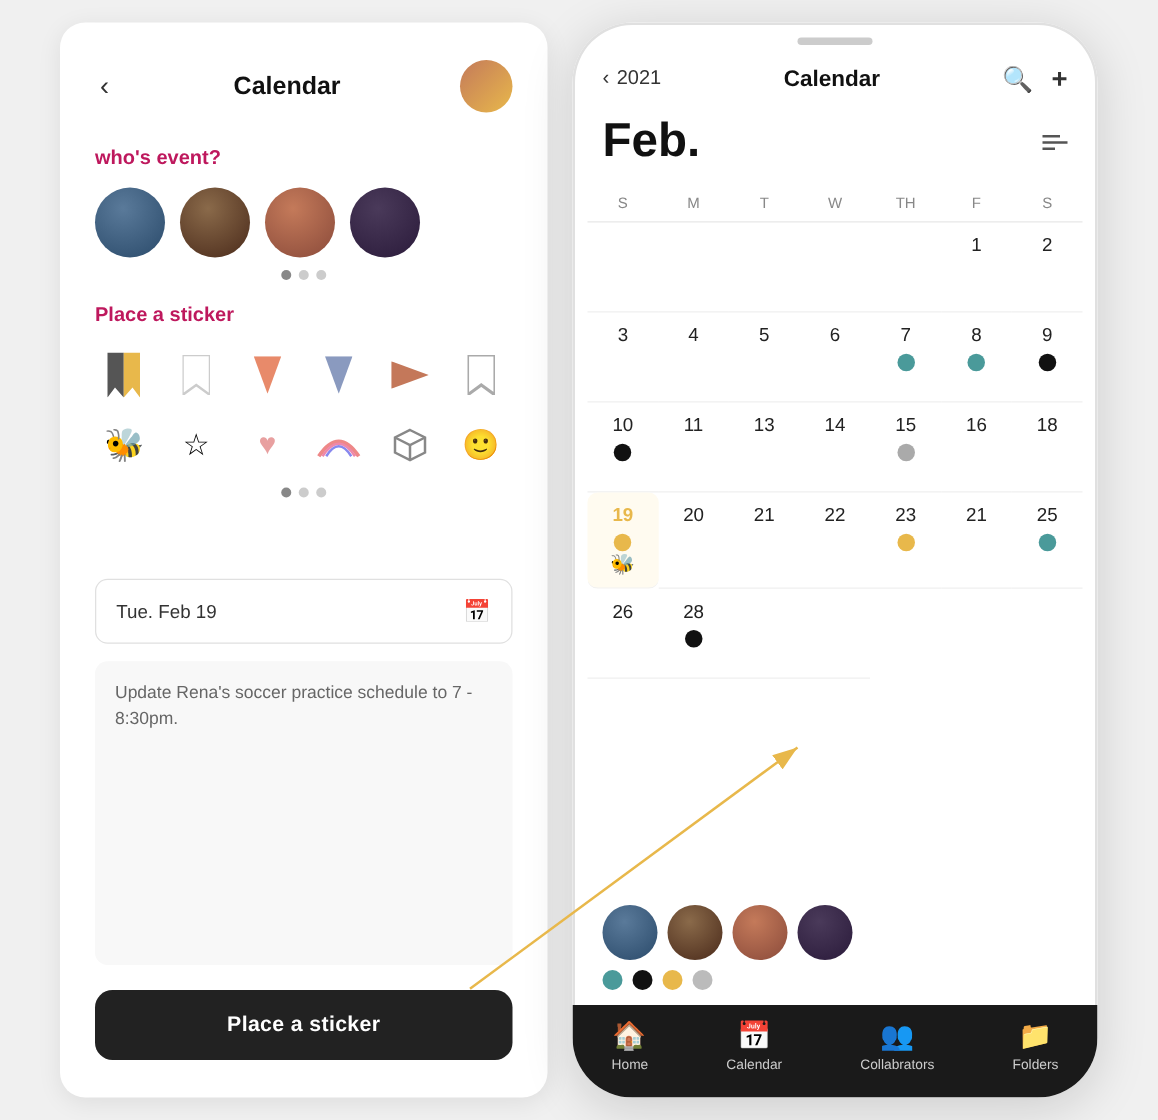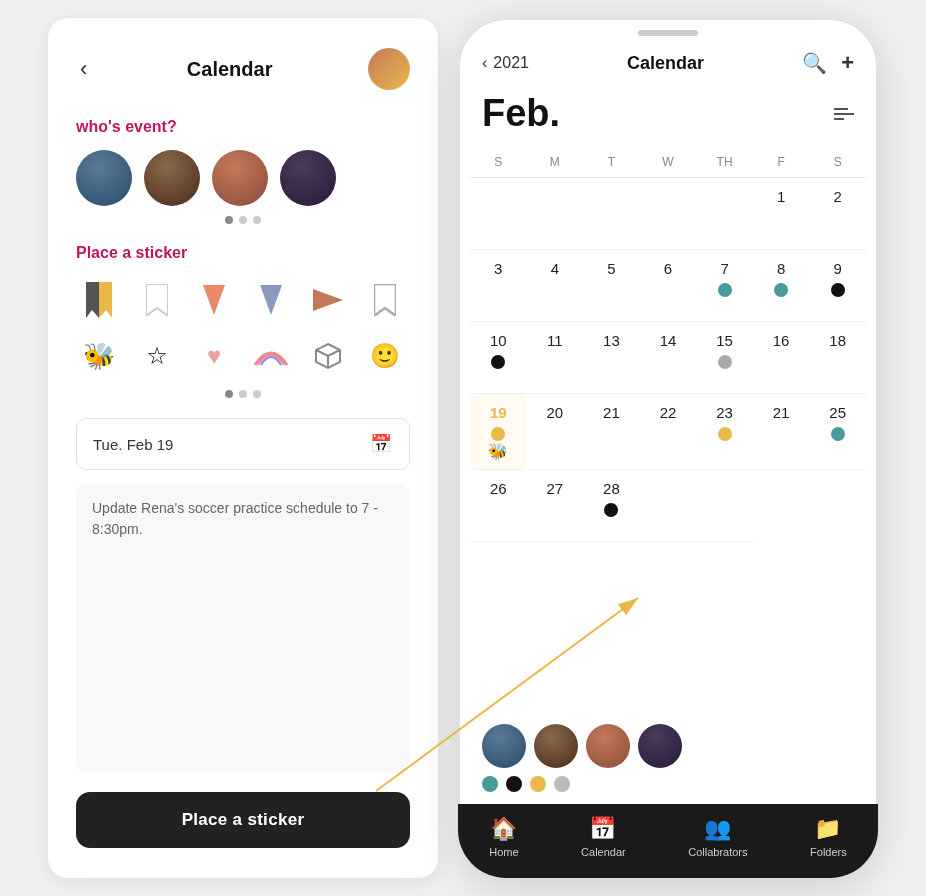--- a/index.html
+++ b/index.html
@@ -110,20 +110,21 @@
 
     .date-input-row {
       display: flex;
       align-items: center;
       justify-content: space-between;
       border: 1.5px solid #e0e0e0;
       border-radius: 10px;
       padding: 14px 16px;
       margin-bottom: 14px;
       cursor: pointer;
+      margin-top: 45px;
     }
 
     .date-text {
       font-size: 15px;
       color: #333;
     }
 
     .calendar-icon {
       font-size: 18px;
       color: #888;
@@ -621,23 +622,20 @@
             <span class="day-num">21</span>
           </div>
         <div class="day-cell">
             <span class="day-num">25</span>
             <div class="day-dot dot-teal"></div>
           </div>
         <div class="day-cell">
             <span class="day-num">26</span>
           </div>
         <div class="day-cell">
-            <span class="day-num">27</span>
-          </div>
-        <div class="day-cell">
             <span class="day-num">28</span>
             <div class="day-dot dot-black"></div>
           </div>
         <div class="day-cell"></div>
         <div class="day-cell"></div>
       </div>
     </div>
 
     <div class="collab-row">
       <div class="collab-av cal-av1"></div>

